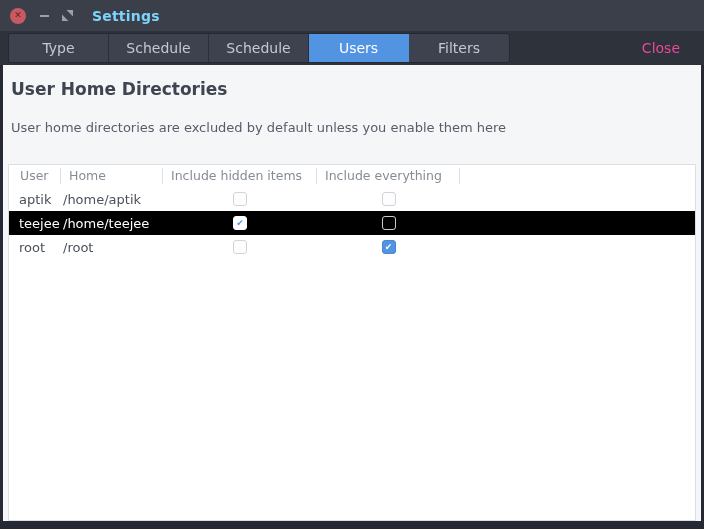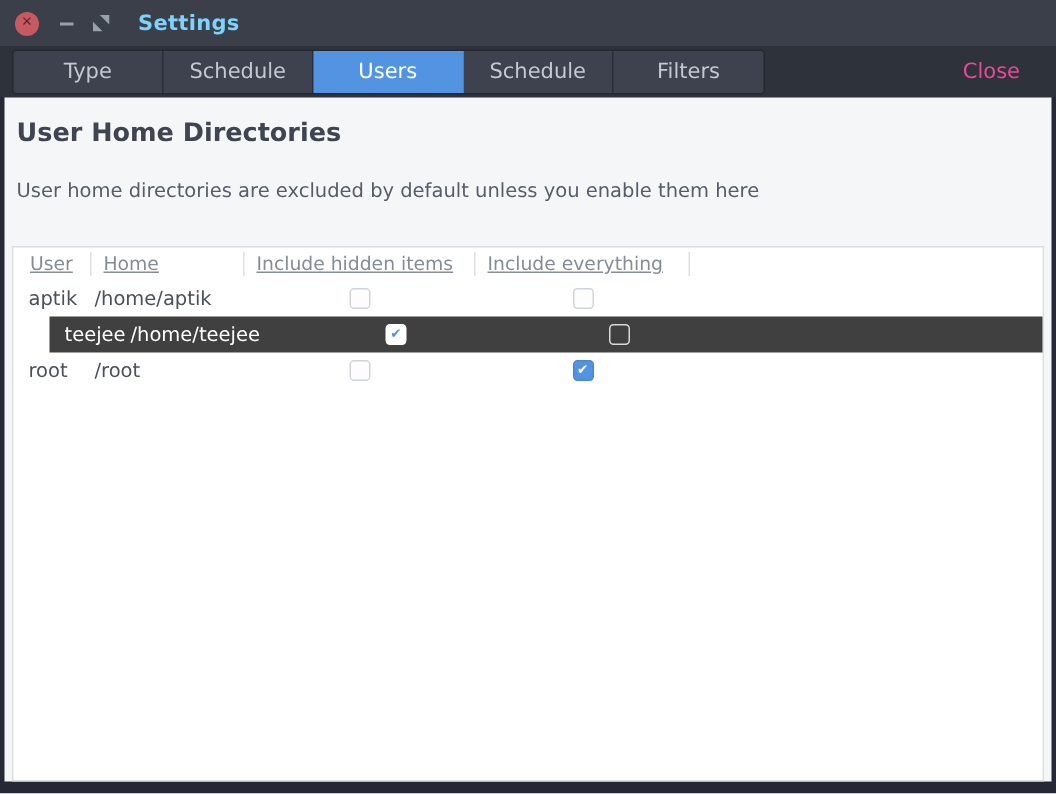--- a/index.html
+++ b/index.html
@@ -94,39 +94,39 @@
   
   .table {
     margin-top: 12px;
     height: 365px;
     background: #ffffff;
     border: 1px solid #dbdee3;
   }
   .thead {
     display: flex; align-items: center;
     height: 22px;
-    color: #868c96; font-size: 12.5px; text-decoration: underline;
+    color: #868c96; font-size: 12.5px;
   }
   .th {
     height: 16px; line-height: 16px;
     border-right: 1px solid #dde0e5;
     padding-left: 8px;
     white-space: nowrap; overflow: hidden;
   }
   .th-user { width: 52px; padding-left: 11px; }
   .th-home { width: 102px; }
   .th-hidden { width: 154px; }
   .th-everything { width: 143px; }
 
   .row {
     display: flex; align-items: center;
     height: 24px;
     font-size: 13px; color: #4b5159;
   }
-  .row.selected { background: #404040; color: #ffffff; margin-left: 24px; }
+  .row.selected { background: #000000; color: #ffffff; }
   .cell { white-space: nowrap; overflow: hidden; }
   .cell-user { width: 52px; padding-left: 10px; }
   .cell-home { width: 102px; padding-left: 2px; }
   .cell-check { display: flex; align-items: center; justify-content: center; }
   .col-hidden { width: 154px; }
   .col-everything { width: 143px; }
 
   .cb {
     width: 14px; height: 14px; border-radius: 3px;
     display: flex; align-items: center; justify-content: center;
@@ -155,22 +155,22 @@
         <polygon points="0,4.5 0,11 6.5,11" fill="#9aa0a9"></polygon>
       </svg>
     </div>
     <div class="win-title">Settings</div>
   </div>
 
   <div class="tabbar">
     <div class="tab-strip">
         <div class="tab">Type</div>
         <div class="tab">Schedule</div>
+        <div class="tab">Schedule</div>
         <div class="tab active">Users</div>
-        <div class="tab">Schedule</div>
         <div class="tab">Filters</div>
       </div>
     <div class="tabbar-close">Close</div>
   </div>
 
   <div class="content">
     <div class="heading">User Home Directories</div>
     <div class="subtitle">User home directories are excluded by default unless you enable them here</div>
 
     <div class="table">

